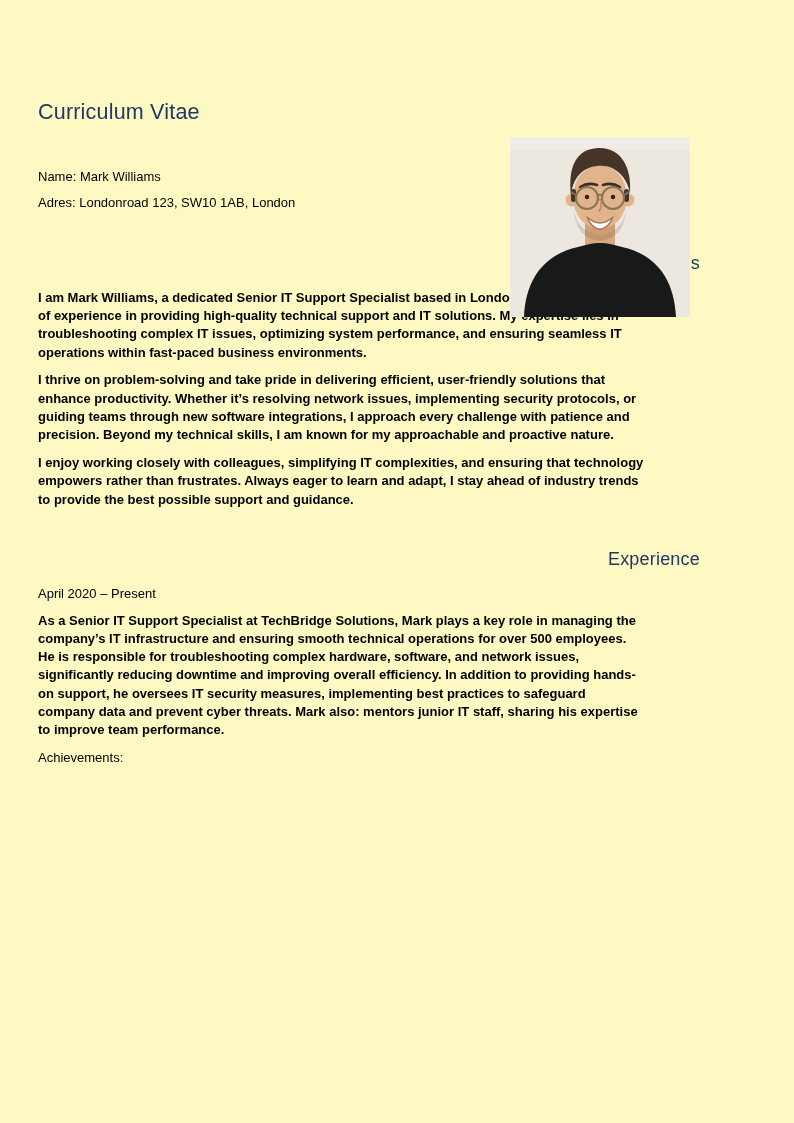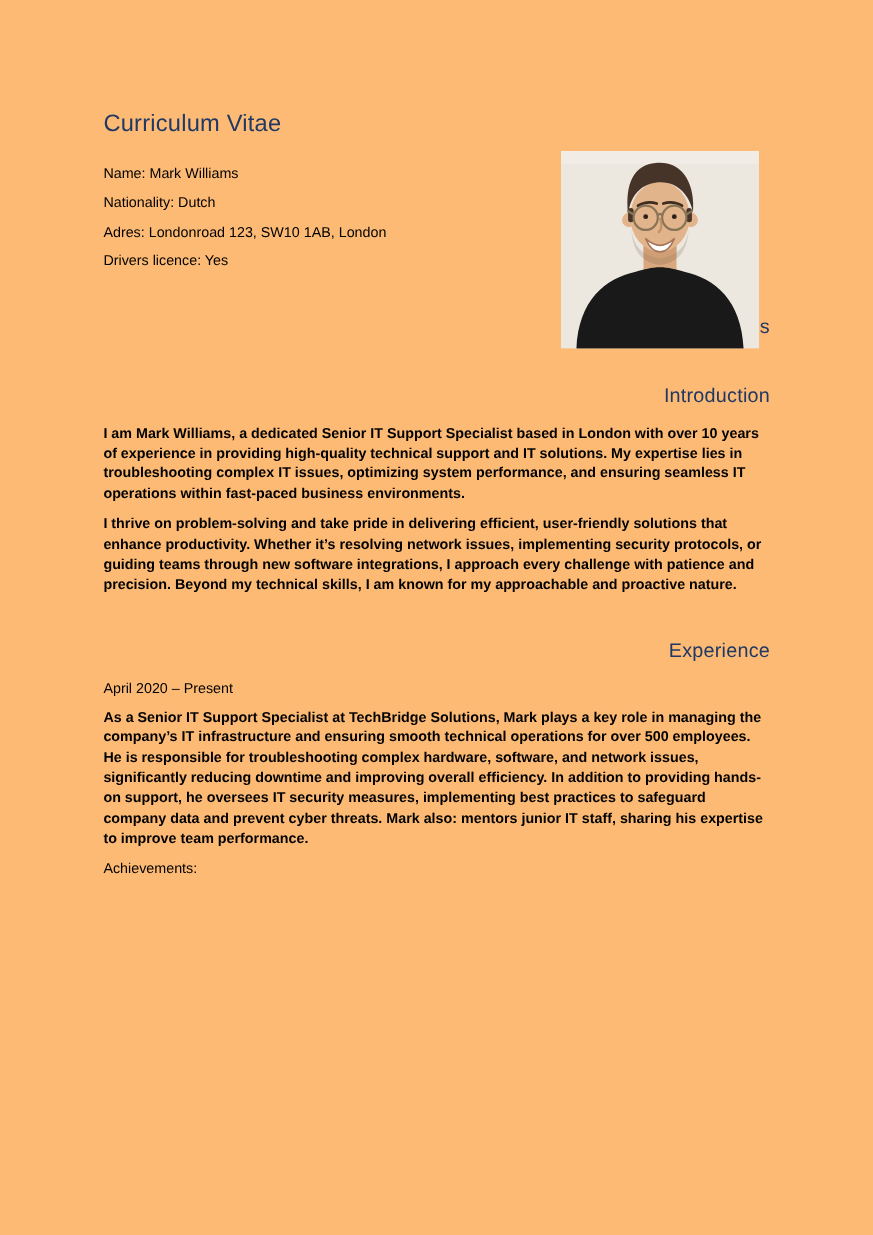--- a/index.html
+++ b/index.html
@@ -2,44 +2,44 @@
 <html><head>
 <meta charset="utf-8">
 <style>
   * { box-sizing: border-box; }
   html, body { margin: 0; padding: 0; background: #ffffff; }
   .page {
     position: relative;
     width: 794px;
     height: 1123px;
     margin: 0 auto;
-    background: #fdba74;
+    background: #fef9c3;
     font-family: "Liberation Sans", "DejaVu Sans", sans-serif;
     color: #000000;
-    padding: 99px 94px 40px 94px;
+    padding: 99px 94px 40px 38px;
     overflow: hidden;
   }
   h1.title {
     font-size: 21.5px;
     line-height: 26px;
     font-weight: 400;
     color: #1F3864;
     margin: 0;
     letter-spacing: 0.2px;
   }
   h2.section-heading {
     font-size: 18px;
     line-height: 23px;
     font-weight: 400;
     color: #1F3864;
     margin: 39px 0 14px 0;
     letter-spacing: 0.2px;
     text-align: right;
   }
-  .personal { margin-top: 24px; }
+  .personal { margin-top: 43px; }
   p.line {
     font-size: 13px;
     line-height: 18.3px;
     margin: 0 0 8.2px 0;
   }
   p.para {
     font-size: 13px;
     line-height: 18.3px;
     margin: 0 0 9.5px 0;
     max-width: 606px;
@@ -62,23 +62,21 @@
 </style>
 </head>
 <body>
 
 <div class="page">
 
   <h1 class="title">Curriculum Vitae</h1>
 
   <section class="personal">
     <p class="line">Name: Mark Williams</p>
-    <p class="line">Nationality: Dutch</p>
     <p class="line">Adres: Londonroad 123, SW10 1AB, London</p>
-    <p class="line">Drivers licence: Yes</p>
   </section>
 
   <div class="photo-frame" role="img" aria-label="Portrait photo of smiling man with glasses wearing a black t-shirt">
     <svg viewBox="0 0 180 180" width="180" height="180">
       <rect width="180" height="180" fill="#ECE7DF"></rect>
       <rect width="180" height="12" fill="#F1EDE6"></rect>
 
       <path d="M75 82 h30 v26 c0 9 -30 9 -30 0 Z" fill="#D9A87F"></path>
       <path d="M75 86 c10 7 20 7 30 0 v7 c-10 6 -20 6 -30 0 Z" fill="#C8946C" opacity="0.5"></path>
 
@@ -110,23 +108,23 @@
 
       <path d="M77 80 q13 12 26 0 q-5 12 -13 12 q-8 0 -13 -12 Z" fill="#FFFFFF" stroke="#A5765B" stroke-width="1.5" stroke-linejoin="round"></path>
     </svg>
   </div>
 
   <section>
     <h2 class="section-heading">Contact details</h2>
   </section>
 
   <section>
-    <h2 class="section-heading">Introduction</h2>
     <p class="para">I am Mark Williams, a dedicated Senior IT Support Specialist based in London with over 10 years of experience in providing high-quality technical support and IT solutions. My expertise lies in troubleshooting complex IT issues, optimizing system performance, and ensuring seamless IT operations within fast-paced business environments.</p>
     <p class="para">I thrive on problem-solving and take pride in delivering efficient, user-friendly solutions that enhance productivity. Whether it’s resolving network issues, implementing security protocols, or guiding teams through new software integrations, I approach every challenge with patience and precision. Beyond my technical skills, I am known for my approachable and proactive nature.</p>
+    <p class="para">I enjoy working closely with colleagues, simplifying IT complexities, and ensuring that technology empowers rather than frustrates. Always eager to learn and adapt, I stay ahead of industry trends to provide the best possible support and guidance.</p>
   </section>
 
   <section>
     <h2 class="section-heading">Experience</h2>
     <p class="line">April 2020 – Present</p>
     <p class="para">As a Senior IT Support Specialist at TechBridge Solutions, Mark plays a key role in managing the company’s IT infrastructure and ensuring smooth technical operations for over 500 employees. He is responsible for troubleshooting complex hardware, software, and network issues, significantly reducing downtime and improving overall efficiency. In addition to providing hands-on support, he oversees IT security measures, implementing best practices to safeguard company data and prevent cyber threats. Mark also: mentors junior IT staff, sharing his expertise to improve team performance.</p>
     <p class="line">Achievements:</p>
   </section>
 
 </div>

